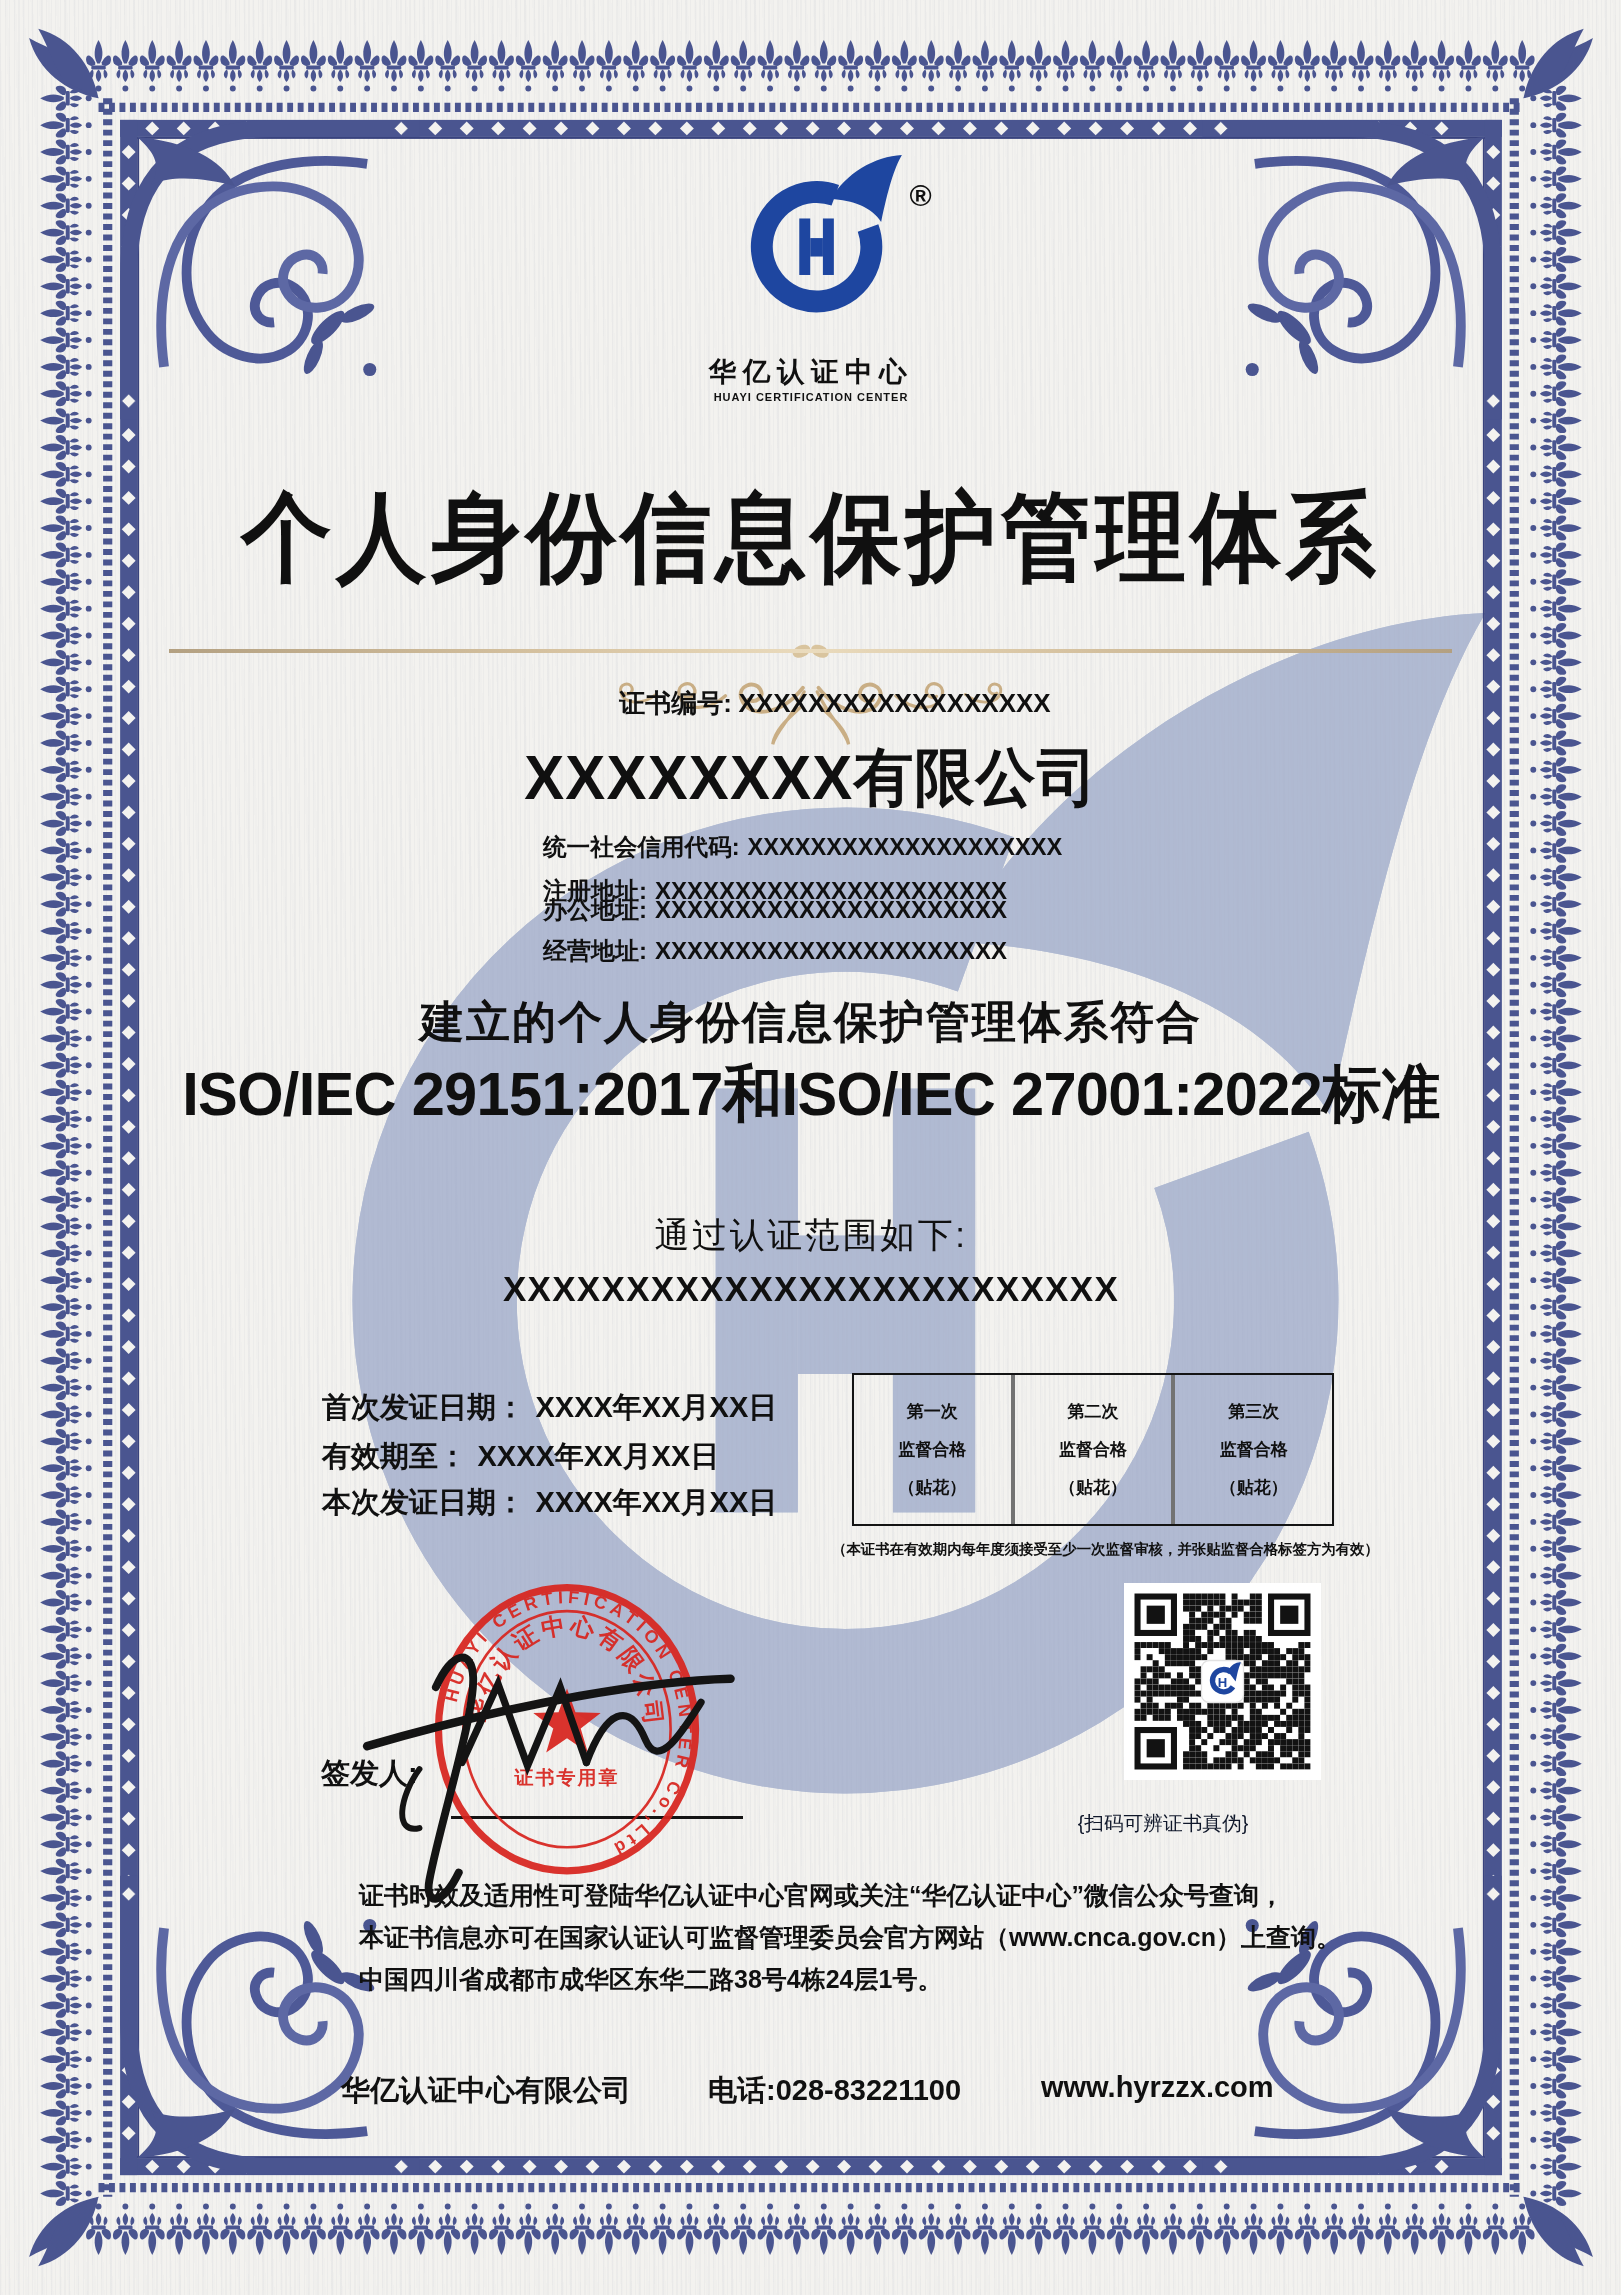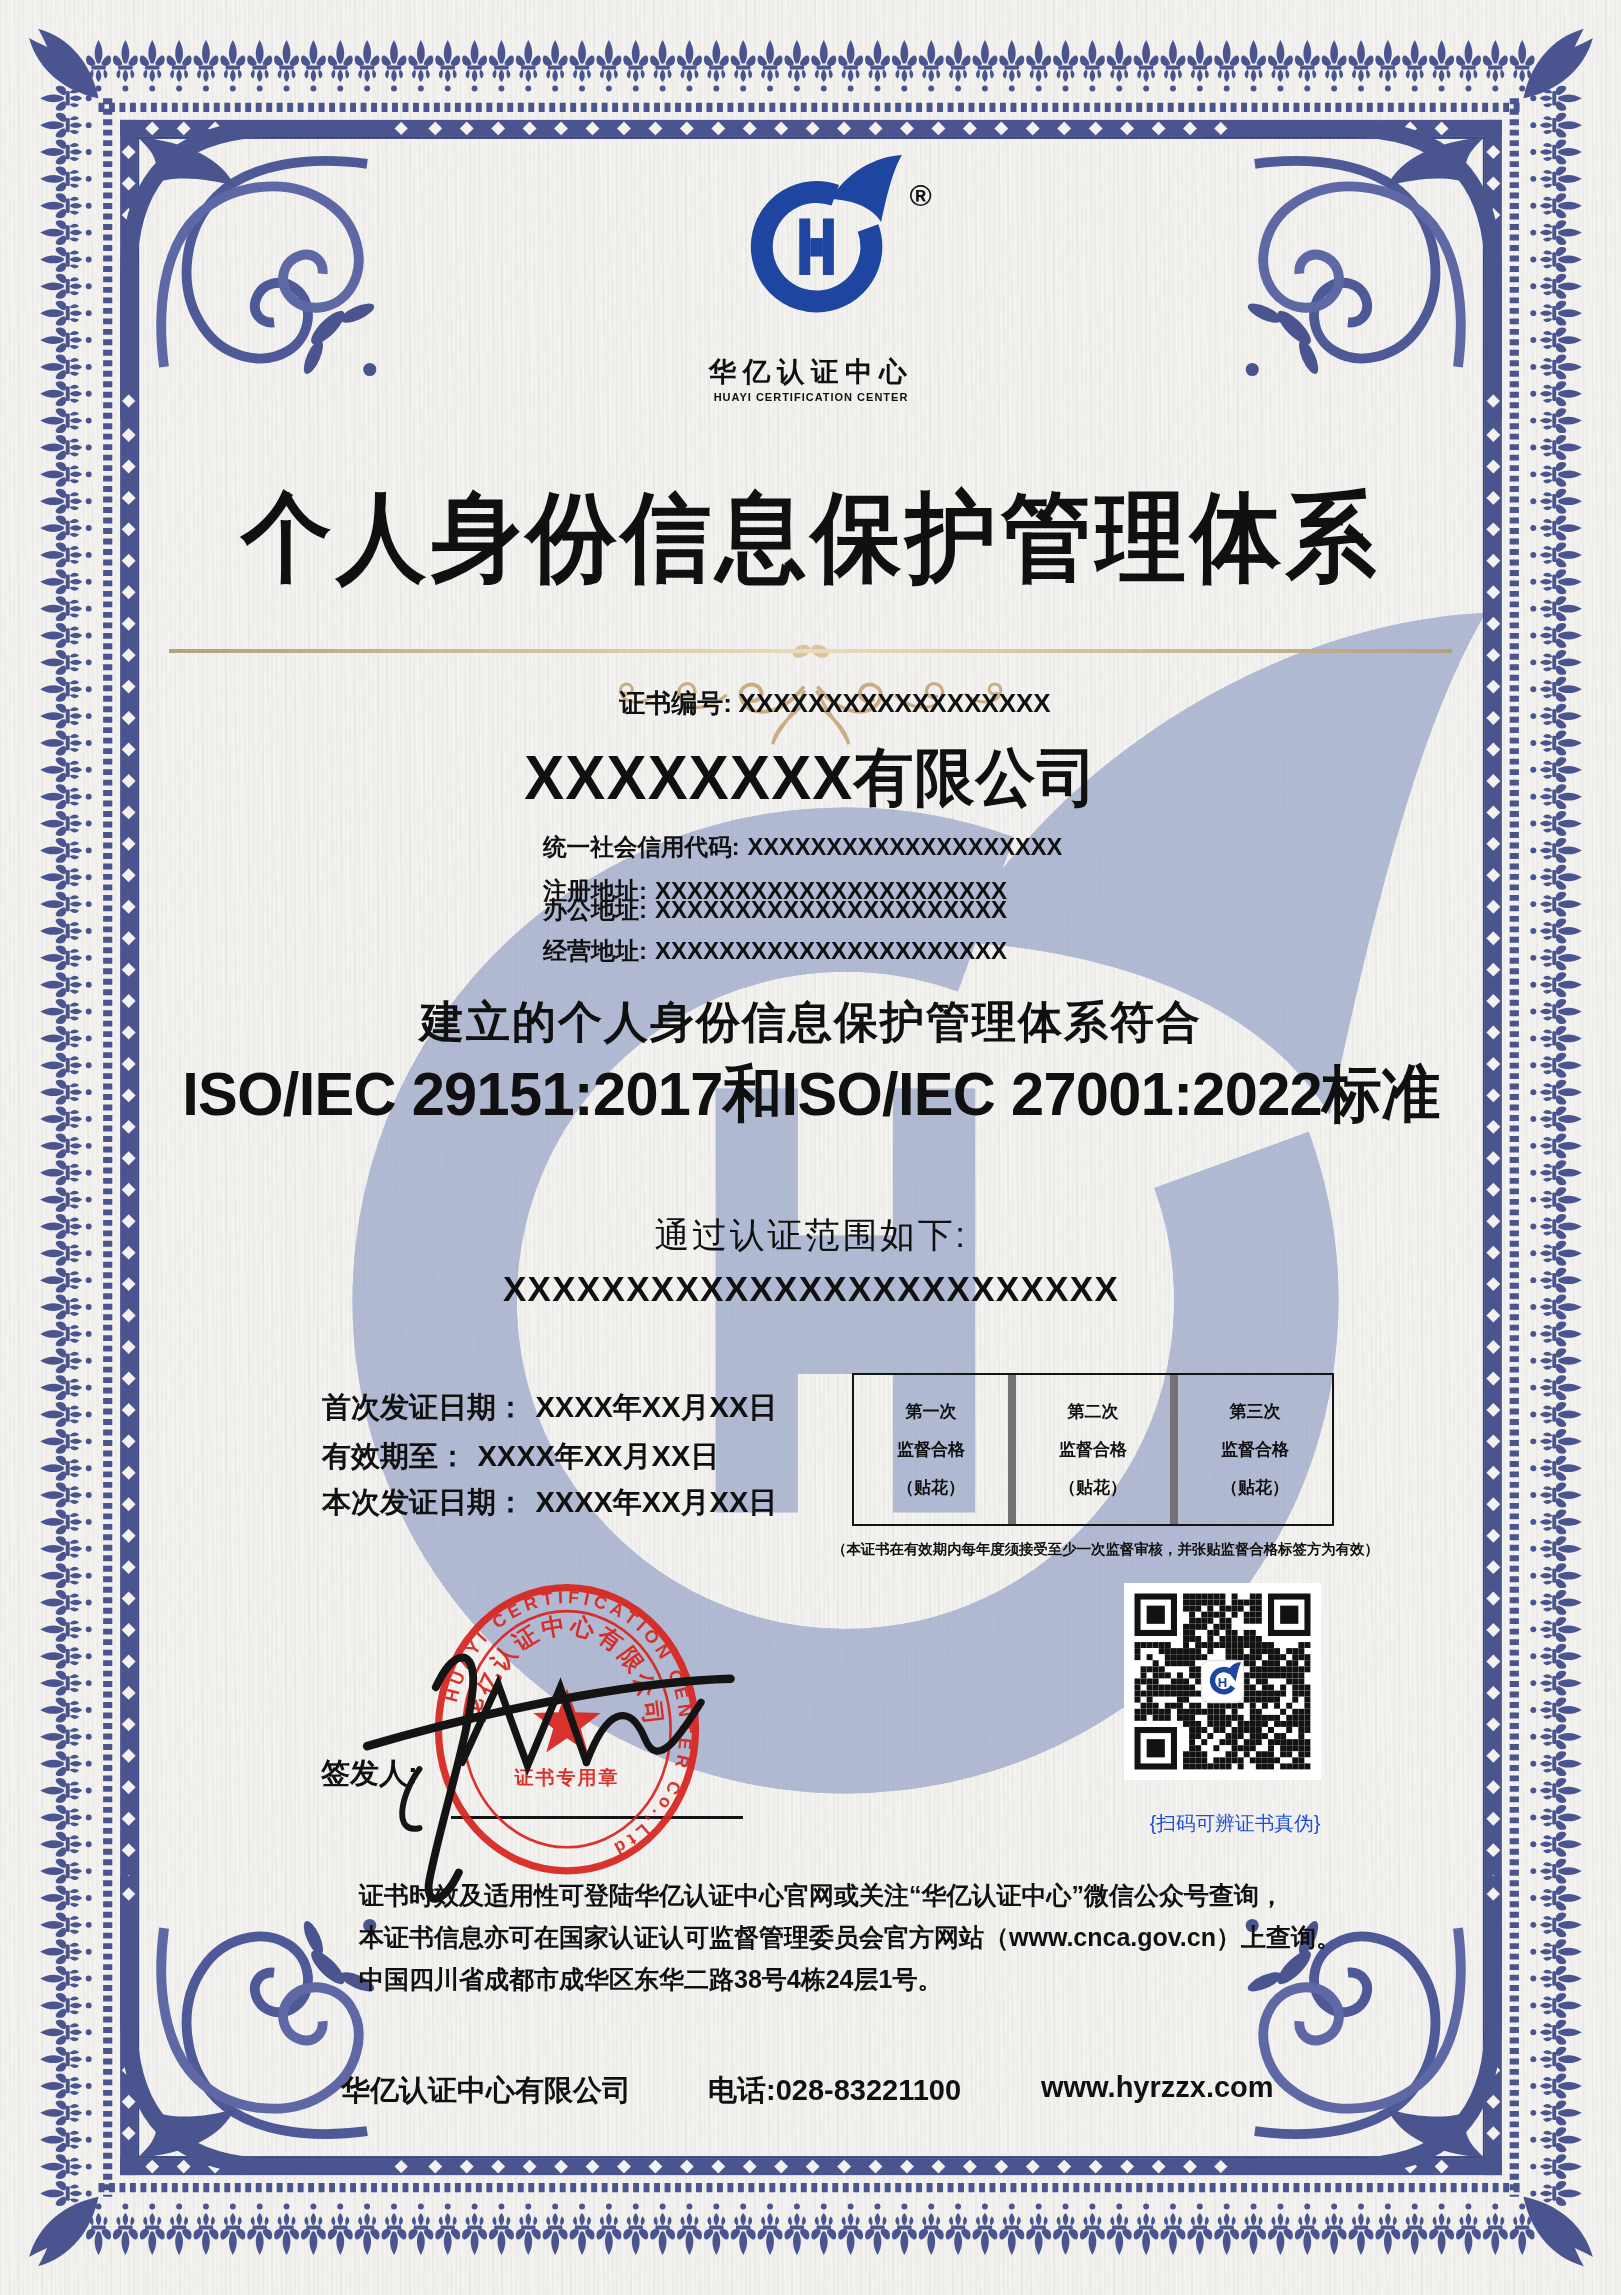--- a/index.html
+++ b/index.html
@@ -38,29 +38,29 @@
   .scope-v{top:1269px;font-size:35px;font-weight:bold;letter-spacing:1.3px;}
 
   .daterow{position:absolute;left:322px;z-index:2;font-size:29px;font-weight:bold;white-space:nowrap;}
   .daterow .lbl{margin-right:10.5px;}
   .d0{top:1388px;} .d1{top:1455px;margin-top:28px;} .d2{top:1437px;}
 
   .sup-table{position:absolute;z-index:2;left:852px;top:1373px;width:478px;height:149px;
     border:2px solid #141414;display:flex;}
   .sup-cell{flex:1;display:flex;flex-direction:column;justify-content:center;align-items:center;
     gap:15px;font-size:17px;font-weight:bold;}
-  .sup-cell + .sup-cell{border-left:8px solid #737373;}
+  .sup-cell + .sup-cell{border-left:4px solid #737373;}
   .sup-note{position:absolute;z-index:2;left:832px;top:1540px;width:518px;text-align:center;
     font-size:14.4px;font-weight:bold;white-space:nowrap;}
 
   .issuer{position:absolute;z-index:2;left:321px;top:1754px;font-size:29px;font-weight:bold;}
   .sig-underline{position:absolute;z-index:2;left:451px;top:1816px;width:292px;height:2.6px;background:#141414;}
 
-  .qr-caption{position:absolute;z-index:2;left:1104px;top:1810px;width:262px;text-align:center;
-    font-size:19.7px;color:#1d4ed8;}
+  .qr-caption{position:absolute;z-index:2;left:1032px;top:1810px;width:262px;text-align:center;
+    font-size:19.7px;color:#0f172a;}
 
   .note-l{position:absolute;left:359px;z-index:2;font-size:25px;font-weight:bold;white-space:nowrap;}
   .n0{top:1879px;} .n1{top:1921px;} .n2{top:1963px;}
 
   .bar-item{position:absolute;z-index:2;top:2071px;font-size:29px;font-weight:bold;white-space:nowrap;}
   .bar-company{left:341px;} .bar-phone{left:708px;} .bar-site{left:1041px;}
 </style>
 </head>
 <body>
 

